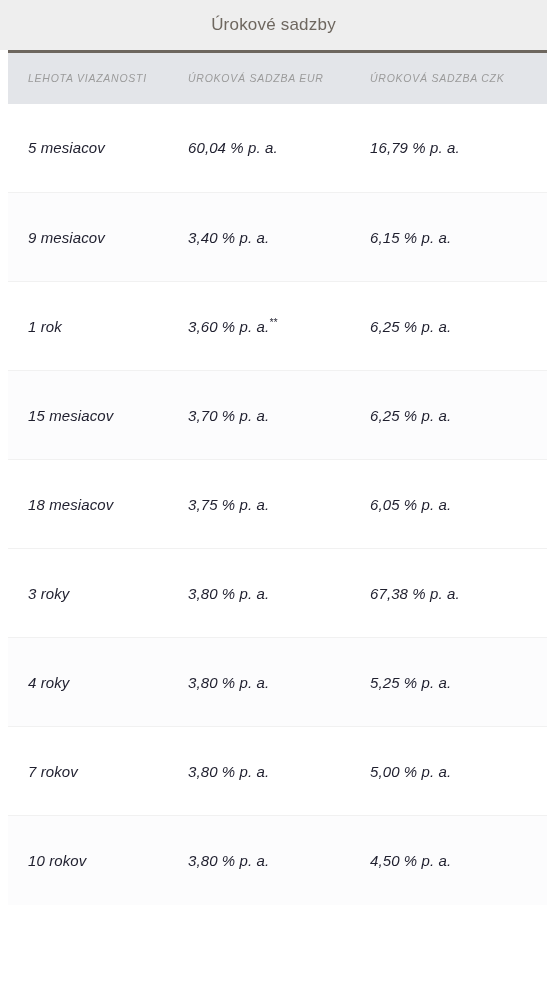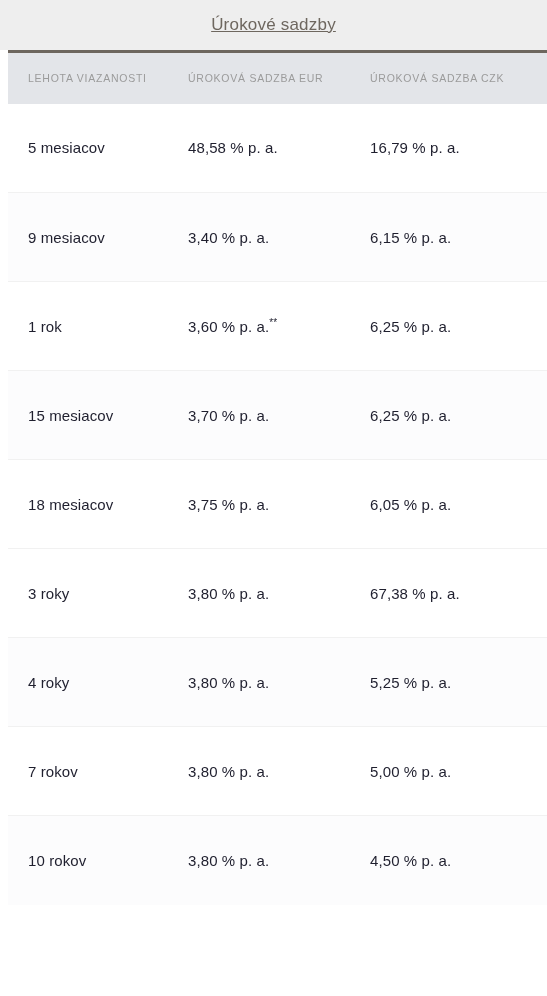--- a/index.html
+++ b/index.html
@@ -25,34 +25,34 @@
     justify-content: center;
   }
 
   .table-title {
     font-size: 17px;
     color: #6e675f;
     font-weight: 400;
     letter-spacing: 0.2px;
     line-height: 1;
     padding-bottom: 2px;
-    text-decoration: underline;
   }
 
   
   .table-wrap {
     width: 547px;
     background: #ffffff;
   }
 
   .rates-table {
     width: 539px;
     margin-left: 8px;
     border-collapse: collapse;
     table-layout: fixed;
+    font-style: italic;
   }
 
   
   .rates-table thead tr {
     background: #e3e5e9;
     border-top: 3px solid #6d665e;
   }
 
   .rates-table thead th {
     text-align: left;
@@ -116,21 +116,21 @@
     <thead>
       <tr>
         <th class="col-term">LEHOTA VIAZANOSTI</th>
         <th class="col-eur">ÚROKOVÁ SADZBA EUR</th>
         <th class="col-czk">ÚROKOVÁ SADZBA CZK</th>
       </tr>
     </thead>
     <tbody id="rates-body">
         <tr>
           <td class="col-term">5 mesiacov</td>
-          <td class="col-eur"><span>48,58 % p. a.</span></td>
+          <td class="col-eur"><span>60,04 % p. a.</span></td>
           <td class="col-czk">16,79 % p. a.</td>
         </tr>
         <tr class="alt">
           <td class="col-term">9 mesiacov</td>
           <td class="col-eur"><span>3,40 % p. a.</span></td>
           <td class="col-czk">6,15 % p. a.</td>
         </tr>
         <tr>
           <td class="col-term">1 rok</td>
           <td class="col-eur"><span>3,60 % p. a.</span><span class="note-mark">**</span></td>

